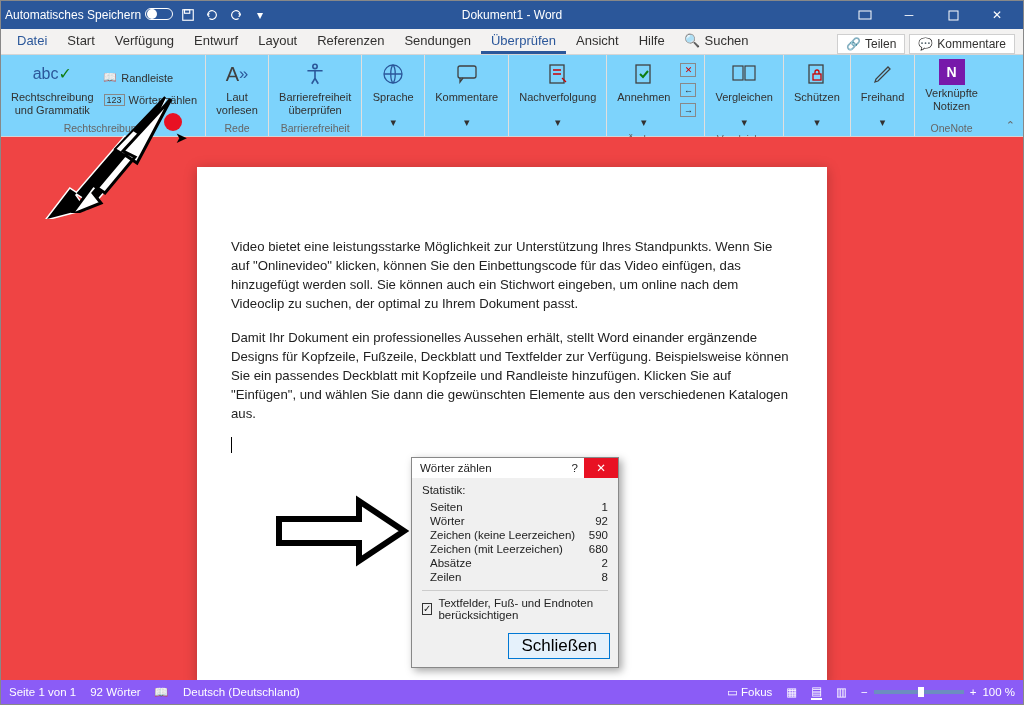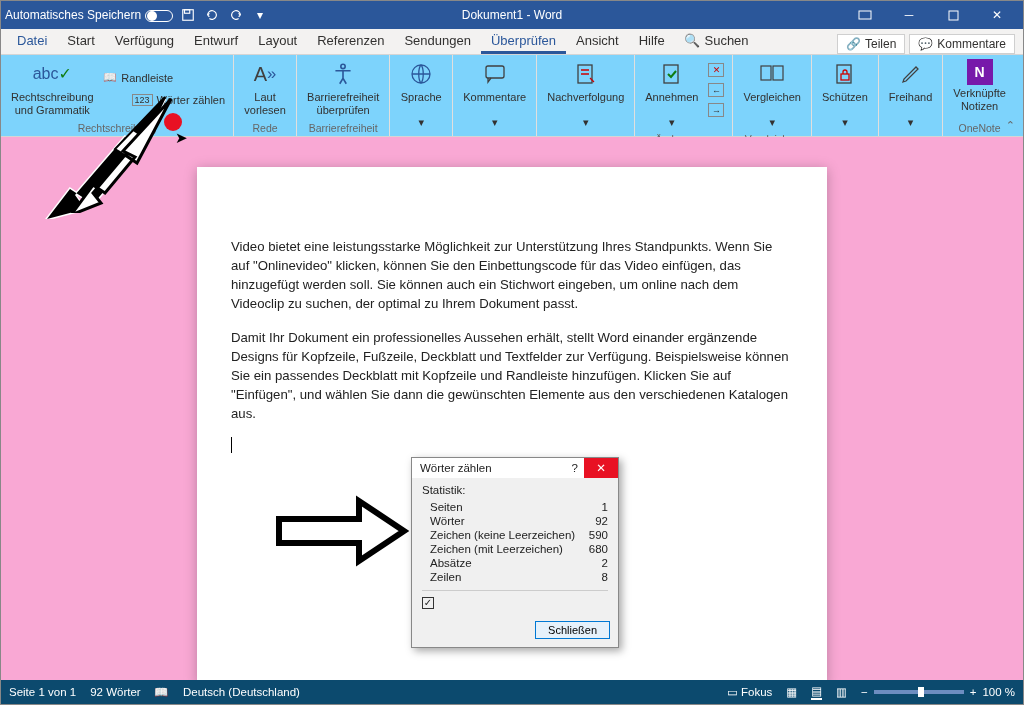--- a/index.html
+++ b/index.html
@@ -1,20 +1,20 @@
 <!DOCTYPE html>
 <html><head>
 <meta charset="utf-8">
 <style>
   * { box-sizing: border-box; font-family: "Segoe UI", Tahoma, sans-serif; }
   body { margin:0; background:#e6e6e6; width:1024px; height:705px; position:relative; overflow:hidden; border:1px solid #888;}
   
   .titlebar { background:#2b579a; color:#fff; height:28px; display:flex; align-items:center; font-size:12px; padding:0 4px; position:relative;}
   .titlebar .left { display:flex; align-items:center; gap:6px;}
-  .autosave { display:flex; align-items:flex-end; gap:4px;}
+  .autosave { display:flex; align-items:flex-start; gap:4px;}
   .toggle { width:28px; height:12px; border:1px solid #fff; border-radius:7px; position:relative;}
   .toggle::after{content:"";position:absolute;left:1px;top:0px;width:10px;height:10px;border-radius:50%;background:#fff;}
   .qat-btn { width:18px;height:18px;display:flex;align-items:center;justify-content:center;color:#fff;}
   .titlebar .center { position:absolute; left:50%; transform:translateX(-50%);}
   .titlebar .right { margin-left:auto; display:flex;}
   .sysbtn { width:44px;height:28px;display:flex;align-items:center;justify-content:center;color:#fff;}
   
   .tabs { background:#f3f2f1; height:26px; display:flex; align-items:flex-end; padding-left:6px; border-bottom:1px solid #d5d5d5; font-size:13px; color:#323130;}
   .tab { padding:16px 10px 6px; cursor:pointer;}
   .tab.first { color:#2b579a;}
@@ -24,41 +24,41 @@
   
   .ribbon { background:#7dd3fc; height:82px; display:flex; border-bottom:1px solid #d5d5d5; position:relative;}
   .group { border-right:1px solid #e1dfdd; padding:2px 6px 0; display:flex; flex-direction:column; align-items:center; font-size:11px; color:#323130;}
   .group-inner { display:flex; gap:4px; flex:1;}
   .group-label { font-size:10.5px; color:#666; padding:2px 0 2px;}
   .btn { display:flex; flex-direction:column; align-items:center; justify-content:flex-start; padding:2px 4px; font-size:11px; line-height:1.15; text-align:center; min-width:50px;}
   .btn-icon { width:32px; height:30px; margin-bottom:2px; display:flex; align-items:center; justify-content:center; color:#404040;}
   .btn-small { display:flex; align-items:center; gap:4px; font-size:11px; padding:2px 2px;}
   .collapse-caret { position:absolute; right:8px; bottom:4px; font-size:11px; color:#666;}
   
-  .docarea { background:#f9a8d4; height:547px; display:flex; justify-content:center; overflow:hidden; position:relative;}
+  .docarea { background:#ef4444; height:547px; display:flex; justify-content:center; overflow:hidden; position:relative;}
   .page { background:#fff; width:630px; margin-top:30px; box-shadow:0 2px 12px rgba(0,0,0,0.25); padding:70px 34px 40px; color:#222; font-size:13.2px; line-height:1.45;}
   .page p { margin:0 0 14px;}
   .cursor-line { border-left:1px solid #000; height:16px;}
   
   .dialog { position:absolute; left:410px; top:456px; width:208px; background:#f0f0f0; border:1px solid #888; box-shadow:3px 3px 8px rgba(0,0,0,0.35); font-size:11.5px; color:#222;}
   .dlg-title { display:flex; align-items:center; padding:4px 8px; background:#fff;}
   .dlg-title .t { flex:1;}
   .dlg-title .help{ padding:0 6px;}
   .dlg-close { background:#e81123; color:#fff; width:34px;text-align:center; padding:3px 0; margin-right:-8px;margin-top:-4px;margin-bottom:-4px;}
   .dlg-body { padding:6px 10px 8px;}
   .dlg-body .hdr{ margin-bottom:4px;}
   .stat-row { display:flex; padding:1px 0 1px 8px;justify-content:flex-end;}
   .stat-row .lbl{flex:1;}
   .stat-row .val{min-width:30px;text-align:right;}
   .dlg-check { display:flex; gap:6px; align-items:center; border-top:1px solid #ccc; margin-top:6px; padding-top:6px;}
   .dlg-check .box{width:12px;height:12px;border:1px solid #333;display:flex;align-items:center;justify-content:center;font-size:10px;line-height:1;}
   .dlg-footer { text-align:right; padding:4px 8px 8px;}
-  .dlg-footer button{ font-size:11px; padding:2px 12px; border:1px solid #0078d4; background:#e5f1fb;}
-  
-  .statusbar { position:absolute; bottom:0; left:0; right:0; height:22px; background:#0c4a6e; color:#fff; font-size:11.5px; display:flex; align-items:center; padding:12px 8px; gap:14px;}
+  .dlg-footer button{ font-size:17px; padding:2px 12px; border:1px solid #0078d4; background:#e5f1fb;}
+  
+  .statusbar { position:absolute; bottom:0; left:0; right:0; height:22px; background:#8b5cf6; color:#fff; font-size:11.5px; display:flex; align-items:center; padding:12px 8px; gap:14px;}
   .statusbar .spacer{flex:1;}
   .zoom { display:flex; align-items:center; gap:6px;}
   .zoom .track{width:90px;height:4px;background:#6d8dc0;position:relative;}
   .zoom .thumb{position:absolute;left:44px;top:-3px;width:6px;height:10px;background:#fff;}
   .red-dot{position:absolute;left:163px;top:112px;width:18px;height:18px;border-radius:50%;background:#e81123;}
   .small-cursor{position:absolute;left:174px;top:128px;font-size:15px;color:#000;}
   svg { display:block;}
 </style>
 </head>
 <body>
@@ -131,21 +131,21 @@
         <div class="btn-icon" style="font-size:16px;color:#2b579a;">abc<br><span style="color:#107c10;">✓</span></div>
         <span style="white-space:pre-line">Rechtschreibung
 und Grammatik</span>
       </div>
       <div style="display:flex;flex-direction:column;justify-content:center;gap:6px;">
         <div class="btn-small">
             <span>📖</span>
             <span>Randleiste</span>
           </div>
         <div class="btn-small">
-            <span style="font-size:9px;border:1px solid #888;padding:0 2px;margin-left:28px;">123</span>
+            <span style="font-size:9px;border:1px solid #888;padding:0 2px;">123</span>
             <span>Wörter zählen</span>
           </div>
       </div>
     </div>
     <div class="group-label">Rechtschreibung</div>
   </div>
 
   <div class="group">
     <div class="group-inner">
       <div class="btn">
@@ -341,20 +341,21 @@
           <span class="lbl">Absätze</span>
           <span class="val">2</span>
         </div>
         <div class="stat-row">
           <span class="lbl">Zeilen</span>
           <span class="val">8</span>
         </div>
       </div>
     <div class="dlg-check">
       <span class="box">✓</span>
+      <span>Textfelder, Fuß- und Endnoten berücksichtigen</span>
     </div>
   </div>
   <div class="dlg-footer">
     <button>Schließen</button>
   </div>
 </div>
 
 <div class="statusbar">
   <span>Seite 1 von 1</span>
   <span>92 Wörter</span>

